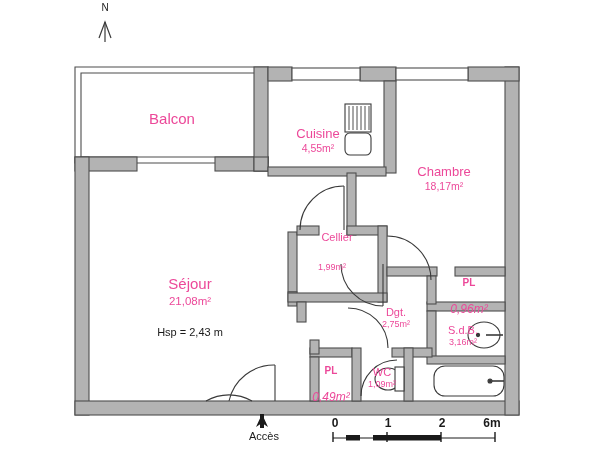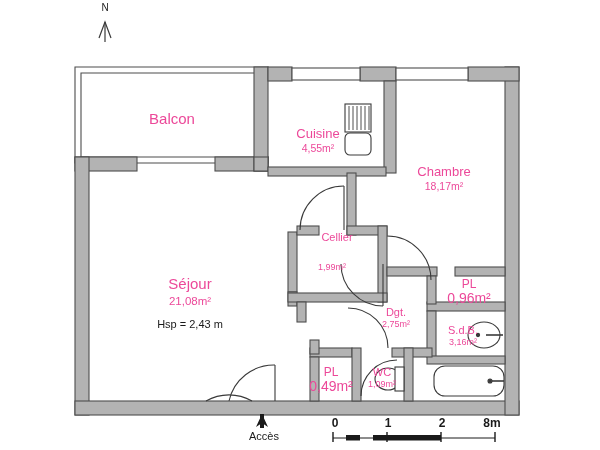--- a/index.html
+++ b/index.html
@@ -36,22 +36,22 @@
   }
   .lbl .area {
     display: block;
   }
   .r-big .name { font-size: 15px; }
   .r-big .area { font-size: 11.5px; margin-top: 3px; }
   .r-mid .name { font-size: 13px; }
   .r-mid .area { font-size: 10.5px; margin-top: 2px; }
   .r-sm .name { font-size: 11px; }
   .r-sm .area { font-size: 9px; margin-top: 1px; }
-  .r-xs .name { font-size: 12px; }
-  .r-xs .area { font-size: 14px; margin-top: 0px; }
+  .r-xs .name { font-size: 10px; font-weight: bold; }
+  .r-xs .area { font-size: 12px; margin-top: 14px; font-style: italic; }
   .hsp {
     position: absolute;
     transform: translateX(-50%);
     font-size: 11px;
     white-space: nowrap;
   }
   .compass-n {
     position: absolute;
     font-size: 10px;
     transform: translateX(-50%);
@@ -214,21 +214,21 @@
 <div class="lbl r-mid" style="left:444px; top:165px;">
   <span class="name">Chambre</span>
   <span class="area"><span>18,17</span><span>m²</span></span>
 </div>
 
 <div class="lbl r-big" style="left:190px; top:256px;margin-top:20px;">
   <span class="name">Séjour</span>
   <span class="area"><span>21,08</span><span>m²</span></span>
 </div>
 
-<div class="hsp" style="left:190px; top:318px;">Hsp = 2,43 m</div>
+<div class="hsp" style="left:190px; top:326px;">Hsp = 2,43 m</div>
 
 <div class="lbl r-sm" style="left:337px; top:232px;">
   <span class="name">Cellier</span>
 </div>
 <div class="lbl r-sm" style="left:332px; top:262px;">
   <span class="area"><span>1,99</span><span>m²</span></span>
 </div>
 
 <div class="lbl r-sm" style="left:380px; top:307px;margin-left:16px;">
   <span class="name">Dgt.</span>
@@ -253,13 +253,13 @@
 <div class="lbl r-sm" style="left:382px; top:367px;">
   <span class="name">WC</span>
   <span class="area"><span>1,09</span><span>m²</span></span>
 </div>
 
 <div class="acces-label" style="left:264px; top:430px;text-align:center;">Accès</div>
 
 <div class="scale-num" style="left:335px; top:416px;">0</div>
 <div class="scale-num" style="left:388px; top:416px;">1</div>
 <div class="scale-num" style="left:442px; top:416px;">2</div>
-<div class="scale-num" style="left:492px; top:416px;">8m</div>
+<div class="scale-num" style="left:492px; top:416px;">6m</div>
 
 </body></html>

